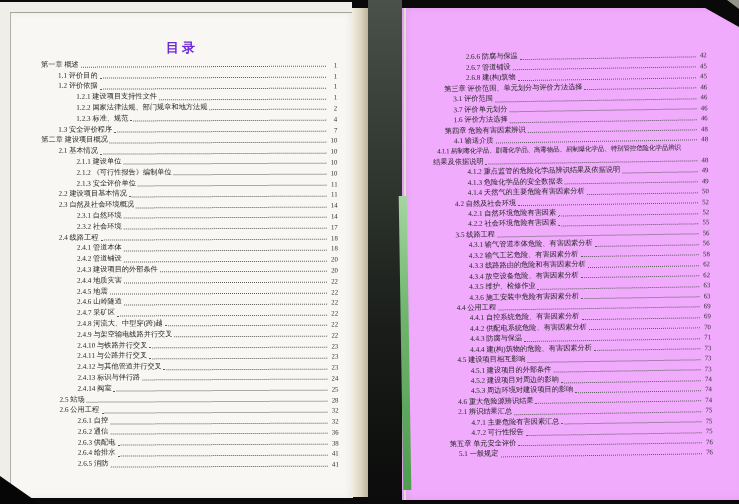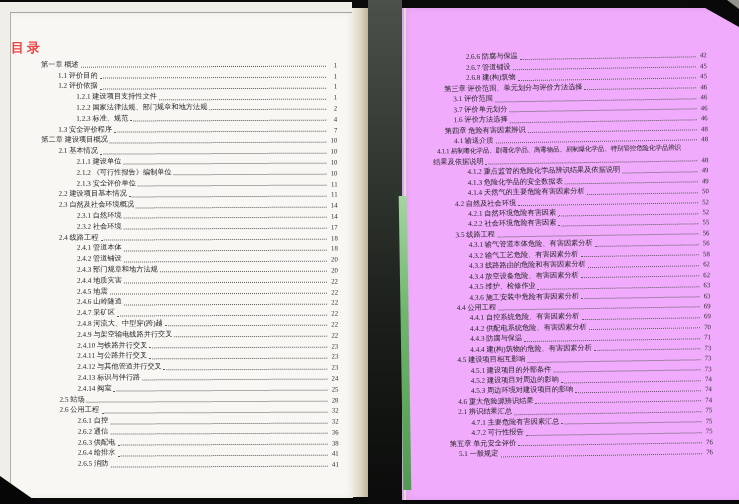--- a/index.html
+++ b/index.html
@@ -6,22 +6,22 @@
   body{width:739px;height:504px;position:relative;overflow:hidden;
        font-family:"Liberation Serif","DejaVu Serif",serif;}
   .scene{position:absolute;inset:0;background:#0a0a0a;}
 
   
   .left-backpage{position:absolute;left:0;top:2px;width:352px;height:496px;
     background:#efeee9;}
   .page-left{position:absolute;left:10px;top:12px;width:342px;height:485px;
     background:#f8f7f4;border-top:1px solid #a5a59e;border-left:1px solid #b3b3ab;
     box-shadow:inset -3px 0 6px rgba(0,0,0,0.06);}
-  .toc-title{position:absolute;top:26px;left:0;width:100%;text-align:left;
-    font-weight:bold;font-size:13px;letter-spacing:3px;color:#ef4444;}
+  .toc-title{position:absolute;top:26px;left:0;width:100%;text-align:center;
+    font-weight:bold;font-size:13px;letter-spacing:3px;color:#6d28d9;}
   .rows{position:absolute;left:0;right:0;}
   .left-rows{top:46px;transform:rotate(-0.25deg);transform-origin:0 0;}
   .right-rows{top:45px;transform:rotate(-0.9deg);transform-origin:0 100%;}
 
   .row{display:flex;align-items:flex-end;white-space:nowrap;overflow:hidden;
     color:#262626;}
   .left-rows .row{height:10.8px;font-size:7.2px;padding-right:16px;}
   .right-rows .row{height:10.45px;font-size:7.2px;padding-right:26px;}
   .left-rows .lvl0{padding-left:30px;}
   .left-rows .lvl1{padding-left:47px;}
@@ -155,21 +155,21 @@
           <span class="lbl">2.4.1 管道本体</span>
           <span class="dots"></span>
           <span class="pg">18</span>
         </div>
         <div class="row lvl2">
           <span class="lbl">2.4.2 管道铺设</span>
           <span class="dots"></span>
           <span class="pg">20</span>
         </div>
         <div class="row lvl2">
-          <span class="lbl">2.4.3 部门规章和地方法规</span>
+          <span class="lbl">2.4.3 建设项目的外部条件</span>
           <span class="dots"></span>
           <span class="pg">20</span>
         </div>
         <div class="row lvl2">
           <span class="lbl">2.4.4 地质灾害</span>
           <span class="dots"></span>
           <span class="pg">22</span>
         </div>
         <div class="row lvl2">
           <span class="lbl">2.4.5 地震</span>

